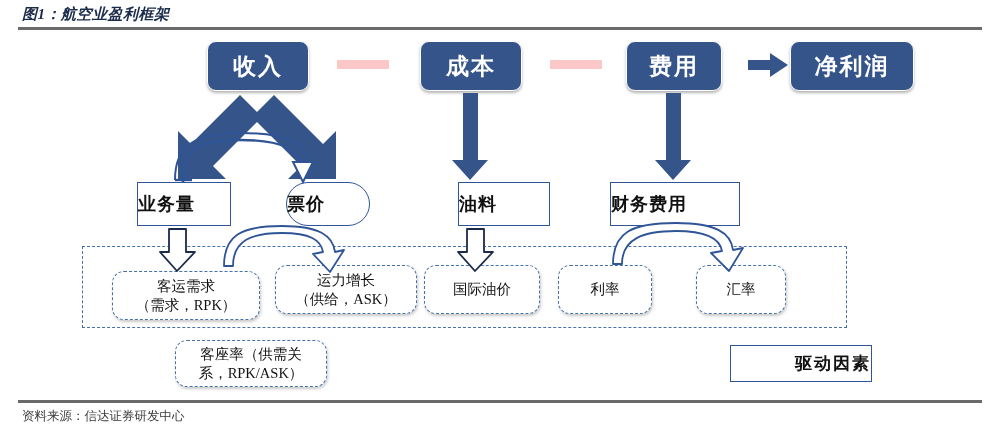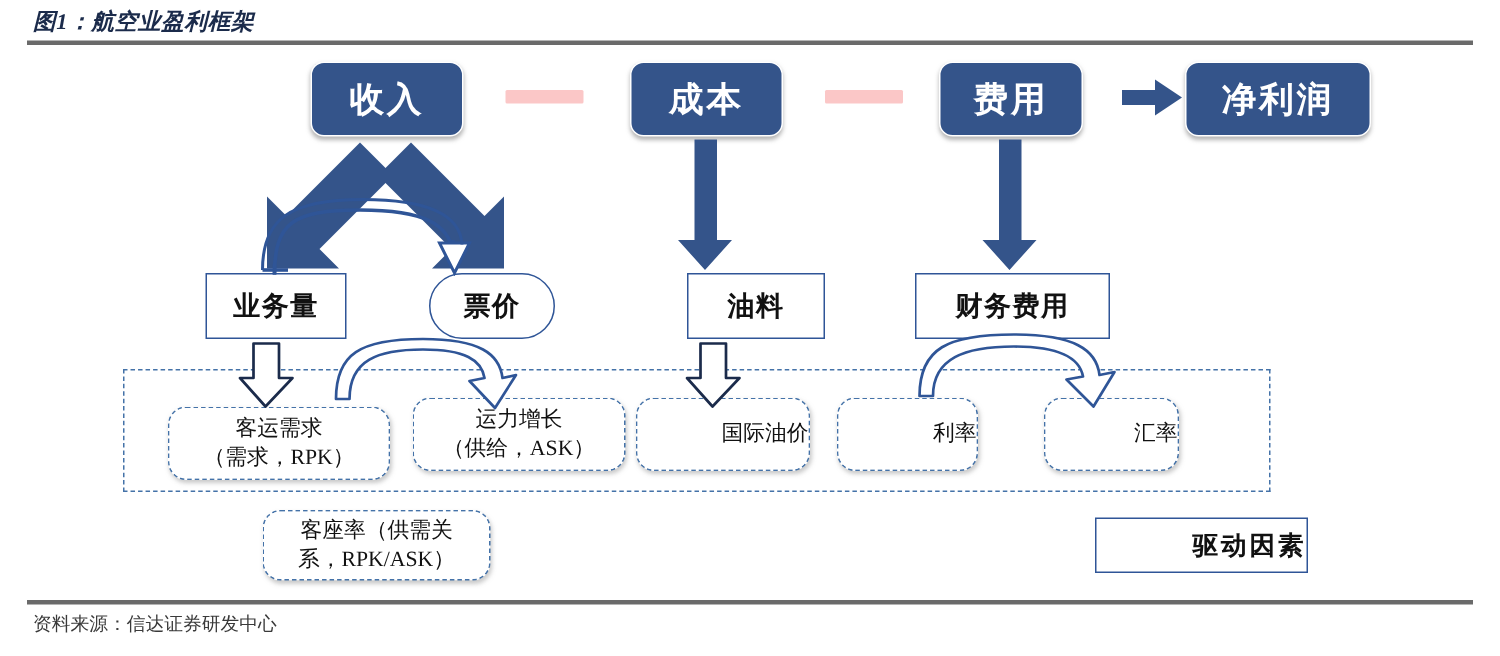--- a/index.html
+++ b/index.html
@@ -81,21 +81,20 @@
     background: #fbc7c7;
     height: 9px;
     border-radius: 1px;
   }
 
   
   .plain-box {
     position: absolute;
     display: flex;
     align-items: center;
-    justify-content: center;
     background: #ffffff;
     border: 1.8px solid #2f5597;
     color: #111111;
     font-size: 18px;
     font-weight: bold;
     letter-spacing: 1px;
     white-space: nowrap;
   }
 
   
@@ -109,21 +108,21 @@
     border: 1.6px dashed #4472a8;
     border-radius: 12px;
     box-shadow: 1px 2px 3px rgba(150,150,150,0.5);
     color: #111111;
     font-family: "Liberation Serif", "DejaVu Serif", serif;
     font-size: 14.5px;
     line-height: 1.28;
     text-align: center;
     white-space: nowrap;
   }
-  .dash-box.single { flex-direction: row; justify-content: flex-end; }
+  .dash-box.single { flex-direction: row; }
 
   
   .dash-container {
     position: absolute;
     border: 1.6px dashed #4472a8;
     background: transparent;
   }
 
   
   .legend-box {

